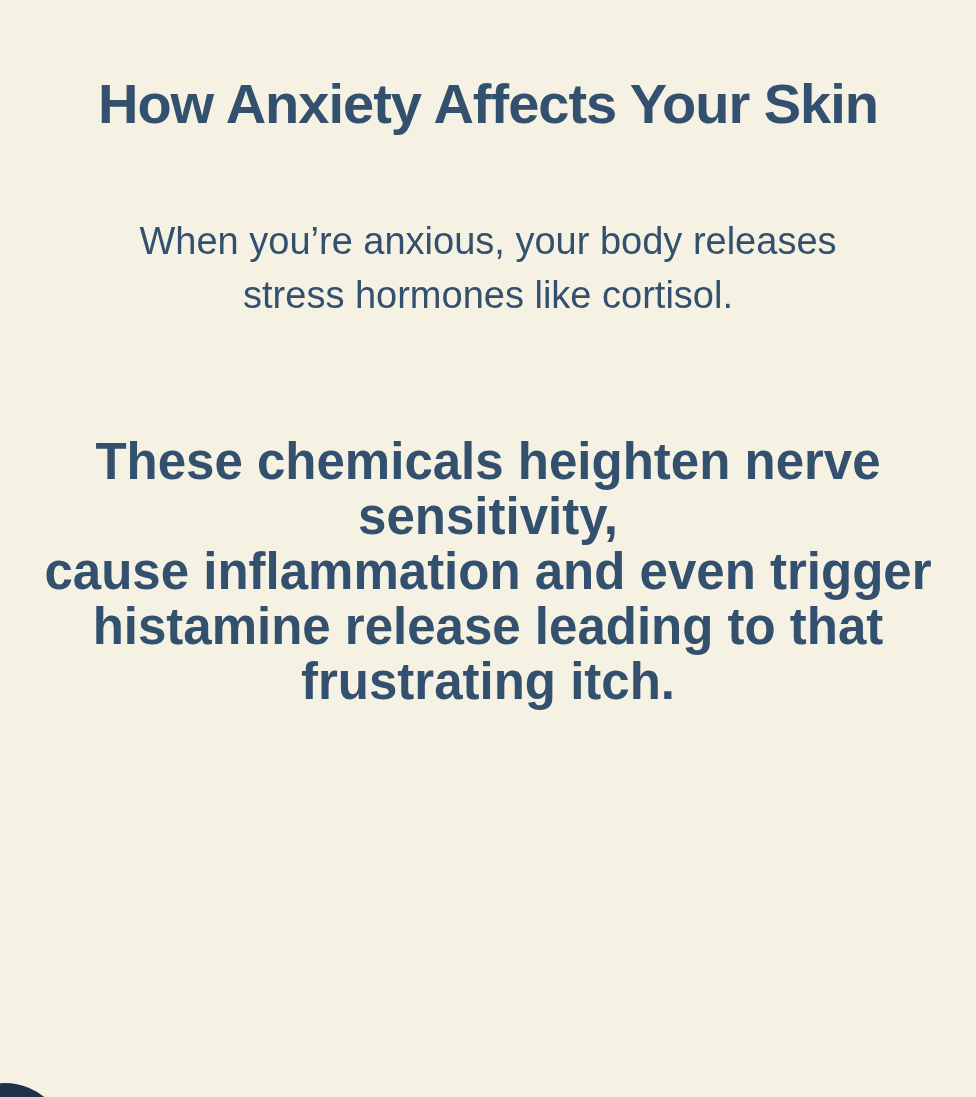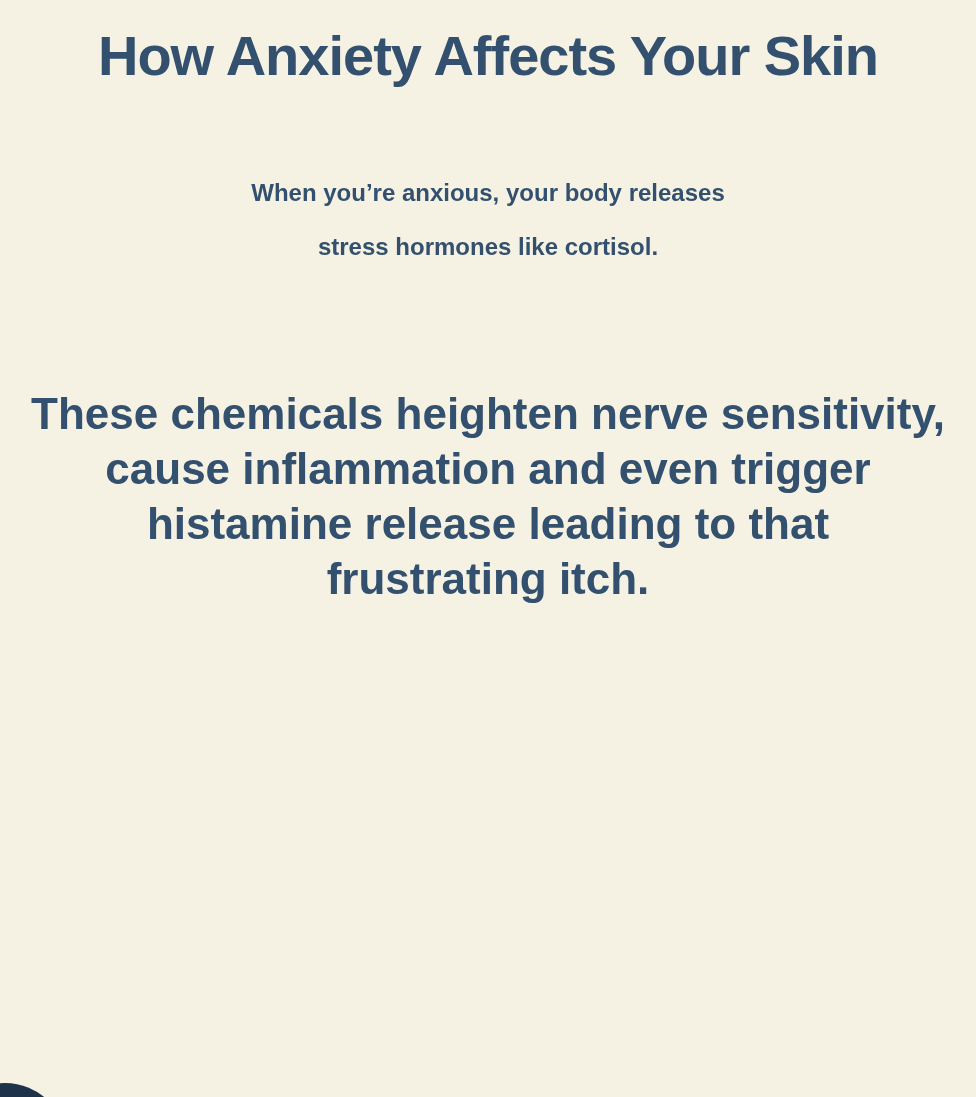--- a/index.html
+++ b/index.html
@@ -12,35 +12,36 @@
     background: #F5F2E3;
     overflow: hidden;
     position: relative;
     font-family: "Liberation Sans", sans-serif;
     color: #33506E;
   }
   .stack {
     width: 976px;
     display: flex;
     flex-direction: column;
+    margin-top: 48px;
   }
   .title {
     margin-top: 24px;
     font-size: 56px;
     line-height: 64px;
     font-weight: bold;
     letter-spacing: -1px;
     text-align: center;
     white-space: pre-line;
   }
   .intro {
     margin-top: 78px;
-    font-size: 24px;
+    font-size: 38px;
     line-height: 54px;
-    font-weight: bold;
+    font-weight: normal;
     text-align: center;
     white-space: pre-line;
   }
   .gauge-wrap {
     margin-top: 100px;
     width: 532px;
     height: 362px;
   }
   .gauge-wrap svg { display: block; }
   .gauge-seg { stroke: #29295B; stroke-width: 5.5; stroke-linejoin: round; }
@@ -48,21 +49,21 @@
   .gauge-needle { stroke: #29295B; stroke-width: 5; stroke-linejoin: round; }
   .gauge-hub { stroke: #29295B; stroke-width: 5.5; }
   .gauge-label {
     font-family: "DejaVu Sans Mono", monospace;
     font-size: 80px;
     letter-spacing: 14px;
     font-weight: normal;
   }
   .body-text {
     margin-top: 112px;
-    font-size: 44px;
+    font-size: 51px;
     line-height: 55px;
     font-weight: bold;
     text-align: center;
     white-space: pre-line;
   }
   .corner-wave {
     position: absolute;
     left: 0;
     bottom: 0;
     width: 120px;

